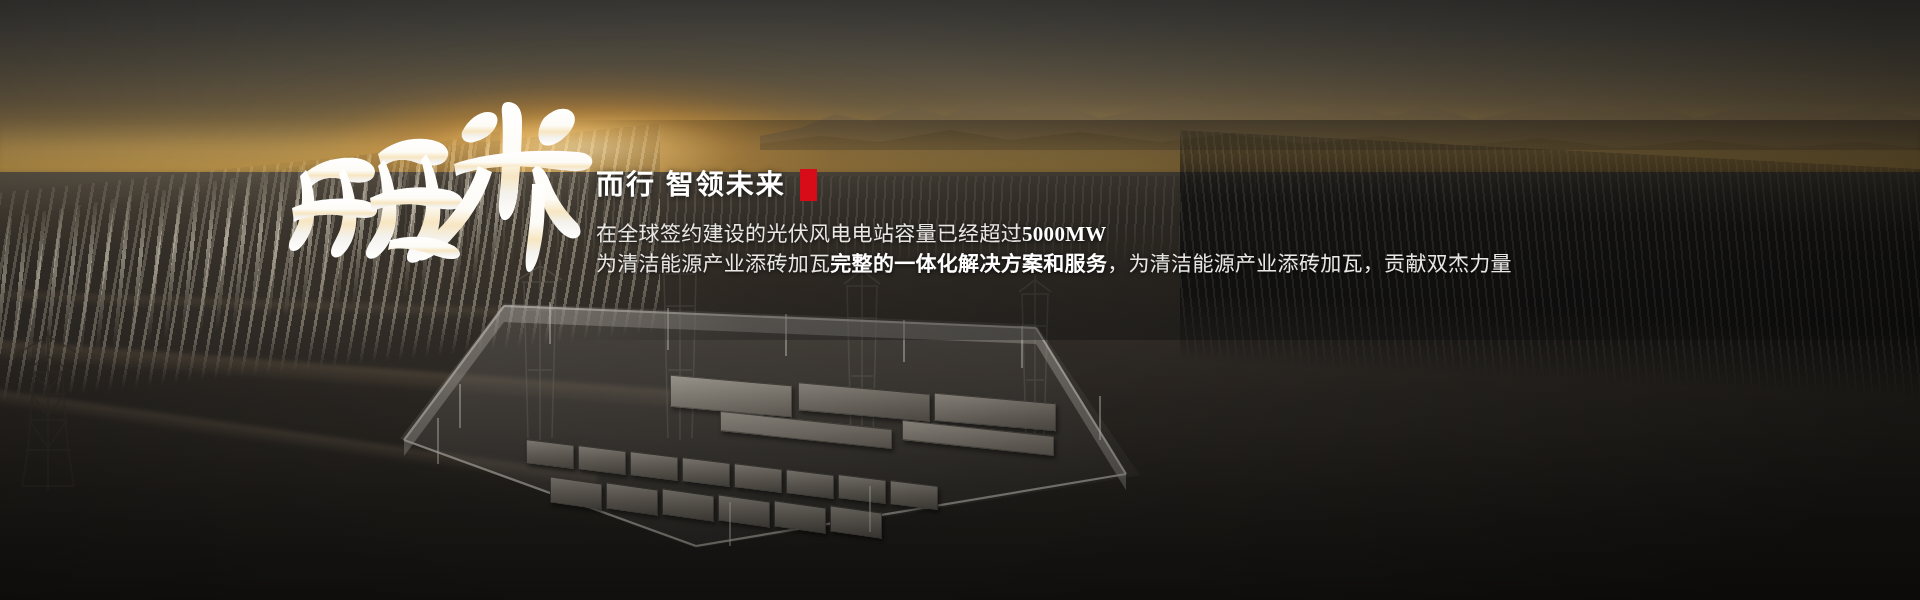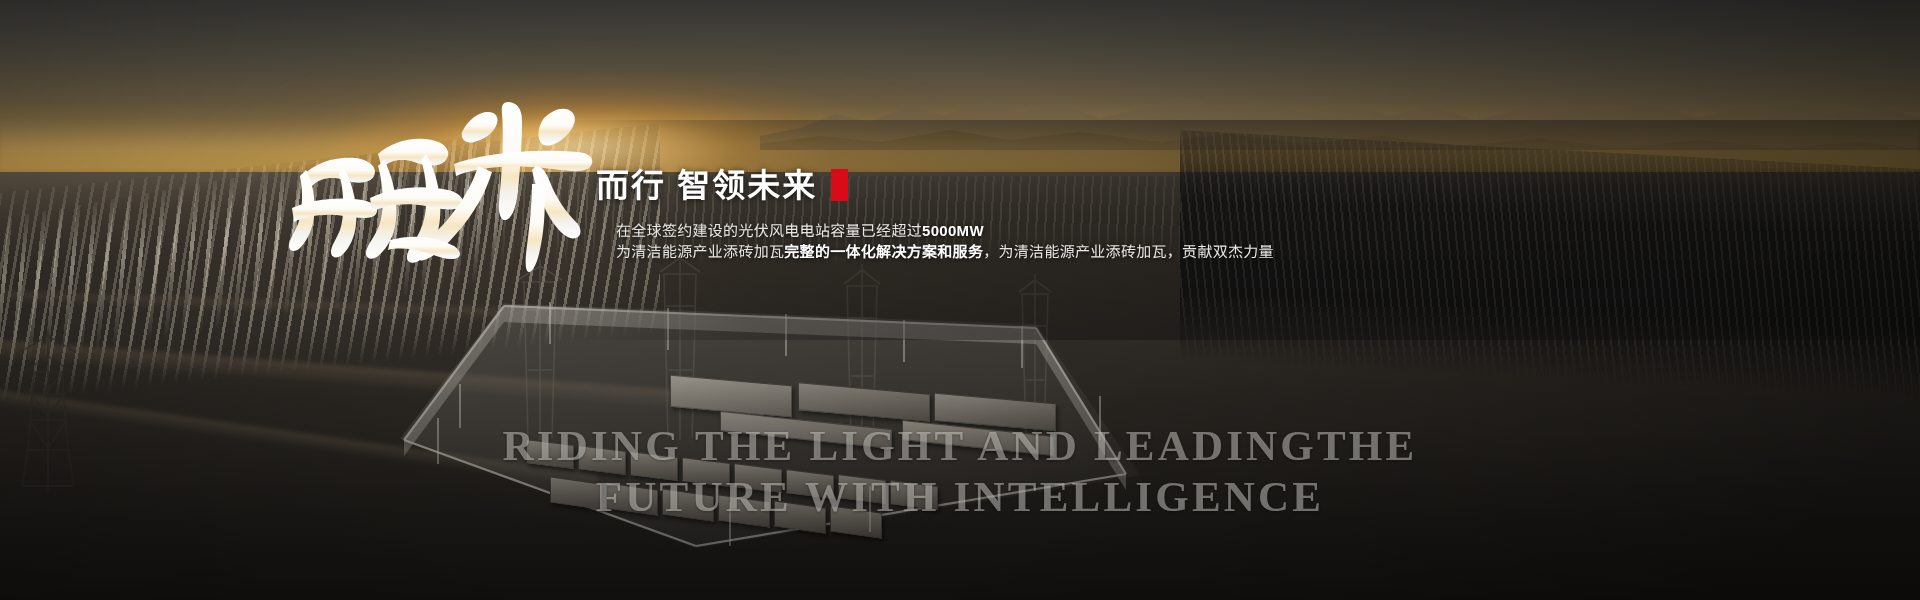--- a/index.html
+++ b/index.html
@@ -273,43 +273,42 @@
     width: 1200px;
   }
   .headline-row {
     display: flex;
     align-items: center;
     gap: 14px;
     height: 42px;
   }
   .headline {
     font-family: "Liberation Sans", "DejaVu Sans", sans-serif;
-    font-size: 33px;
+    font-size: 28px;
     font-weight: 700;
     color: #ffffff;
     letter-spacing: 2px;
     line-height: 1;
     white-space: nowrap;
     text-shadow: 0 1px 6px rgba(0,0,0,0.75);
   }
   .accent-block {
     width: 17px;
     height: 32px;
     background: #d80c18;
     flex: 0 0 auto;
   }
   .subline {
-    font-family: Liberation Sans, sans-serif;
-    font-size: 15px;
+    font-family: Liberation Serif, serif;
+    font-size: 21px;
     color: #e9e7e4;
     letter-spacing: .3px;
     white-space: nowrap;
     line-height: 1.42;
     text-shadow: 0 1px 4px rgba(0,0,0,0.8);
-    padding-left: 20px;
   }
   .subline.first { margin-top: 14px; }
   .subline b { font-weight: 700; color: #ffffff; }
 
   
   .watermark {
     position: absolute;
     left: 0;
     top: 420px;
     width: 1920px;
@@ -516,17 +515,13 @@
   <div class="copy">
     <div class="headline-row">
       <div class="headline">而行  智领未来</div>
       <div class="accent-block" style="background: rgb(216, 12, 24);"></div>
     </div>
 
     <div class="subline first"><span>在全球签约建设的光伏风电电站容量已经超过</span><b>5000MW</b></div>
     <div class="subline"><span>为清洁能源产业添砖加瓦</span><b>完整的一体化解决方案和服务</b><span>，为清洁能源产业添砖加瓦，贡献双杰力量</span></div>
   </div>
 
-  <div class="watermark">
-    <div class="wm-line">RIDING THE LIGHT AND LEADINGTHE</div>
-    <div class="wm-line">FUTURE WITH INTELLIGENCE</div>
-  </div>
 </div>
 
 </body></html>

